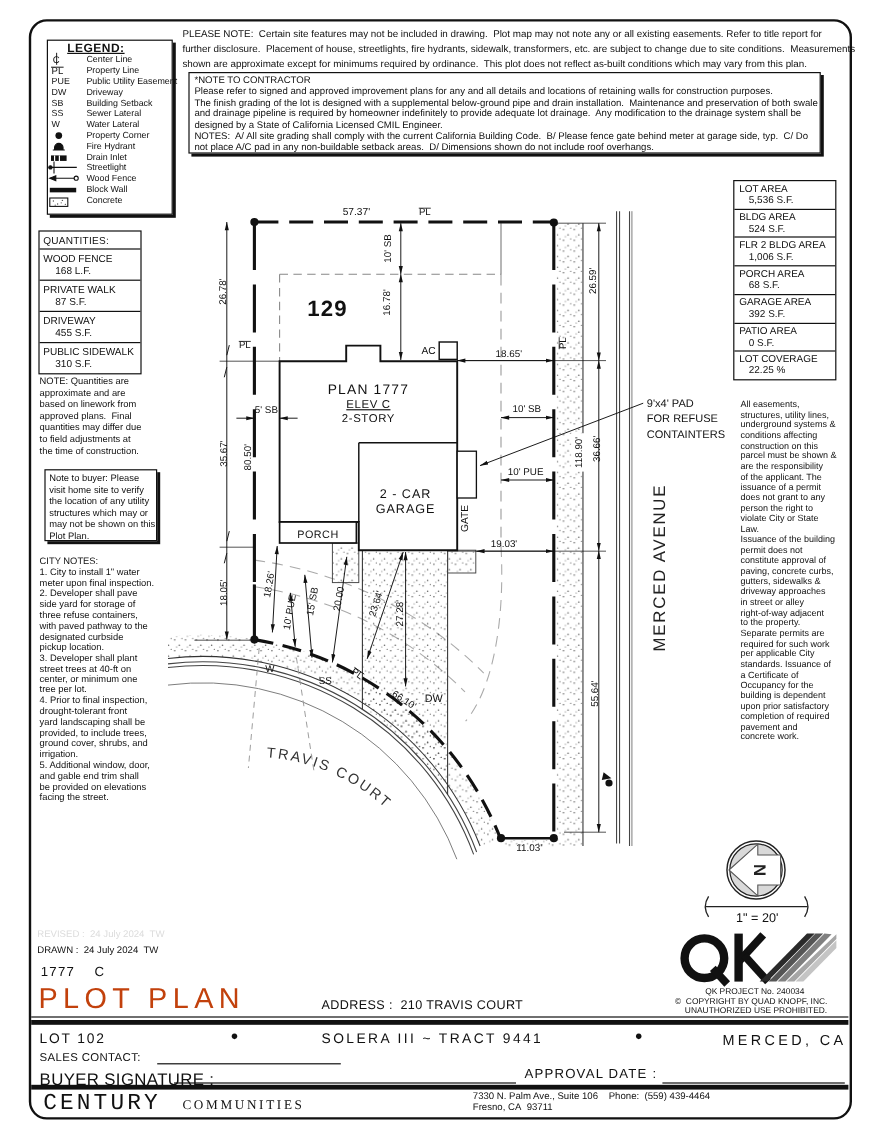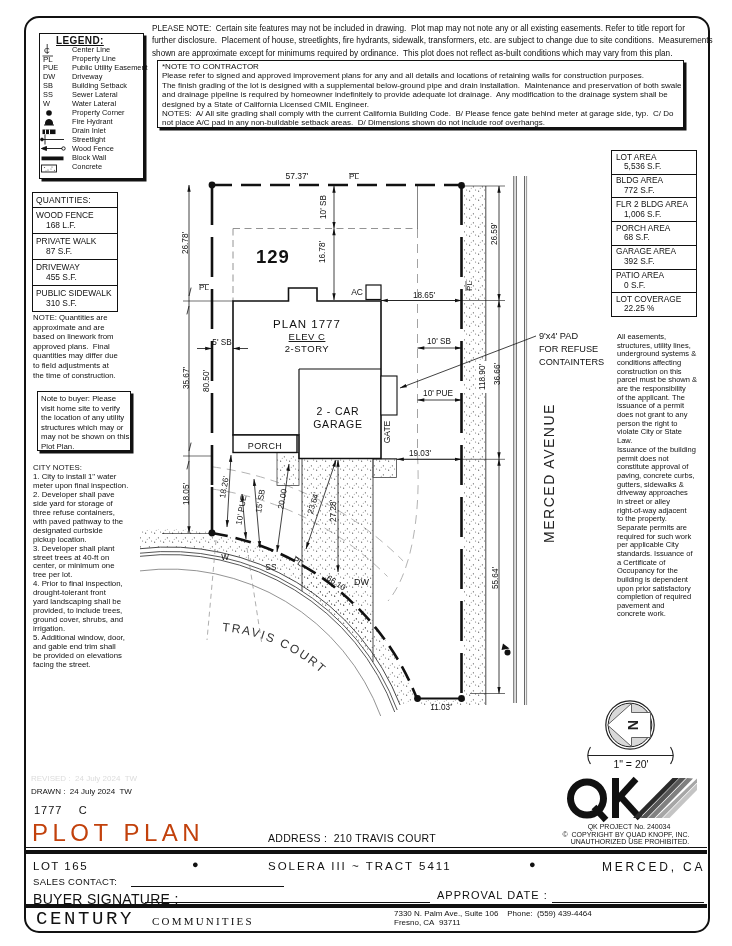--- a/index.html
+++ b/index.html
@@ -73,21 +73,21 @@
 <div class="ab sm" style="left:33px;top:313px;white-space:nowrap">NOTE: Quantities are<br>approximate and are<br>based on linework from<br>approved plans.&nbsp; Final<br>quantities may differ due<br>to field adjustments at<br>the time of construction.</div>
 
 <div class="bx" style="left:37px;top:391px;width:92px;height:58px;border-width:1.4px"></div>
 
 <div class="ab sm" style="left:41px;top:394px;white-space:nowrap">Note to buyer: Please<br>visit home site to verify<br>the location of any utility<br>structures which may or<br>may not be shown on this<br>Plot Plan.</div>
 
 <div class="ab" style="left:33px;top:464px;font-size:7.8px;line-height:8.95px;white-space:nowrap">CITY NOTES:<br>1. City to install 1" water<br>meter upon final inspection.<br>2. Developer shall pave<br>side yard for storage of<br>three refuse containers,<br>with paved pathway to the<br>designated curbside<br>pickup location.<br>3. Developer shall plant<br>street trees at 40-ft on<br>center, or minimum one<br>tree per lot.<br>4. Prior to final inspection,<br>drought-tolerant front<br>yard landscaping shall be<br>provided, to include trees,<br>ground cover, shrubs, and<br>irrigation.<br>5. Additional window, door,<br>and gable end trim shall<br>be provided on elevations<br>facing the street.</div>
 
 <div class="ab" style="left:611px;top:150px;width:84px;border:1.7px solid #111">
 <div style="font-size:8.3px;line-height:9.7px;padding:1.5px 0 1.8px 4px">LOT AREA<br><span style="padding-left:8px">5,536 S.F.</span></div>
-<div style="border-top:1.4px solid #111;font-size:8.3px;line-height:9.7px;padding:1.5px 0 1.8px 4px">BLDG AREA<br><span style="padding-left:8px">772 S.F.</span></div>
+<div style="border-top:1.4px solid #111;font-size:8.3px;line-height:9.7px;padding:1.5px 0 1.8px 4px">BLDG AREA<br><span style="padding-left:8px">524 S.F.</span></div>
 <div style="border-top:1.4px solid #111;font-size:8.3px;line-height:9.7px;padding:1.5px 0 1.8px 4px">FLR 2 BLDG AREA<br><span style="padding-left:8px">1,006 S.F.</span></div>
 <div style="border-top:1.4px solid #111;font-size:8.3px;line-height:9.7px;padding:1.5px 0 1.8px 4px">PORCH AREA<br><span style="padding-left:8px">68 S.F.</span></div>
 <div style="border-top:1.4px solid #111;font-size:8.3px;line-height:9.7px;padding:1.5px 0 1.8px 4px">GARAGE AREA<br><span style="padding-left:8px">392 S.F.</span></div>
 <div style="border-top:1.4px solid #111;font-size:8.3px;line-height:9.7px;padding:1.5px 0 1.8px 4px">PATIO AREA<br><span style="padding-left:8px">0 S.F.</span></div>
 <div style="border-top:1.4px solid #111;font-size:8.3px;line-height:9.7px;padding:1.5px 0 1.8px 4px">LOT COVERAGE<br><span style="padding-left:8px">22.25 %</span></div>
 </div>
 
 <div class="ab" style="left:617px;top:333px;font-size:7.5px;line-height:8.66px;white-space:nowrap">All easements,<br>structures, utility lines,<br>underground systems &amp;<br>conditions affecting<br>construction on this<br>parcel must be shown &amp;<br>are the responsibility<br>of the applicant. The<br>issuance of a permit<br>does not grant to any<br>person the right to<br>violate City or State<br>Law.</div>
 
 <div class="ab" style="left:617px;top:446px;font-size:7.5px;line-height:8.66px;white-space:nowrap">Issuance of the building<br>permit does not<br>constitute approval of<br>paving, concrete curbs,<br>gutters, sidewalks &amp;<br>driveway approaches<br>in street or alley<br>right-of-way adjacent<br>to the property.<br>Separate permits are<br>required for such work<br>per applicable City<br>standards. Issuance of<br>a Certificate of<br>Occupancy for the<br>building is dependent<br>upon prior satisfactory<br>completion of required<br>pavement and<br>concrete work.</div>
@@ -393,23 +393,23 @@
 
 <div class="ab" style="left:34px;top:804px;font-size:11px;letter-spacing:1px">1777&nbsp;&nbsp;&nbsp;&nbsp;C</div>
 
 <div class="ab" style="left:32px;top:819px;font-size:24px;letter-spacing:4.5px;color:#c2410c">PLOT PLAN</div>
 
 <div class="ab" style="left:268px;top:832px;font-size:10.5px;letter-spacing:.3px">ADDRESS :&nbsp; 210 TRAVIS COURT</div>
 
 <div class="ab" style="left:26px;top:846.5px;width:681px;height:1.2px;background:#111"></div>
 <div class="ab" style="left:26px;top:850px;width:681px;height:3.8px;background:#111"></div>
 
-<div class="ab" style="left:33px;top:860px;font-size:11.5px;letter-spacing:1.5px">LOT 165</div>
+<div class="ab" style="left:33px;top:860px;font-size:11.5px;letter-spacing:1.5px">LOT 102</div>
 <div class="ab" style="left:192px;top:858px;font-size:11px">●</div>
-<div class="ab" style="left:268px;top:860px;font-size:11.5px;letter-spacing:2px">SOLERA III ~ TRACT 5411</div>
+<div class="ab" style="left:268px;top:860px;font-size:11.5px;letter-spacing:2px">SOLERA III ~ TRACT 9441</div>
 <div class="ab" style="left:529px;top:858px;font-size:11px">●</div>
 <div class="ab" style="left:602px;top:859.5px;font-size:12px;letter-spacing:2.8px">MERCED, CA</div>
 
 <div class="ab" style="left:33px;top:876px;font-size:9.5px;letter-spacing:.3px">SALES CONTACT:</div>
 <div class="ab" style="left:131px;top:886px;width:153px;height:1.1px;background:#111"></div>
 
 <div class="ab" style="left:33px;top:891px;font-size:14px;letter-spacing:.3px">BUYER SIGNATURE :</div>
 <div class="ab" style="left:145px;top:901.5px;width:285px;height:1.1px;background:#111"></div>
 
 <div class="ab" style="left:437px;top:888.5px;font-size:11px;letter-spacing:1px">APPROVAL DATE :</div>

